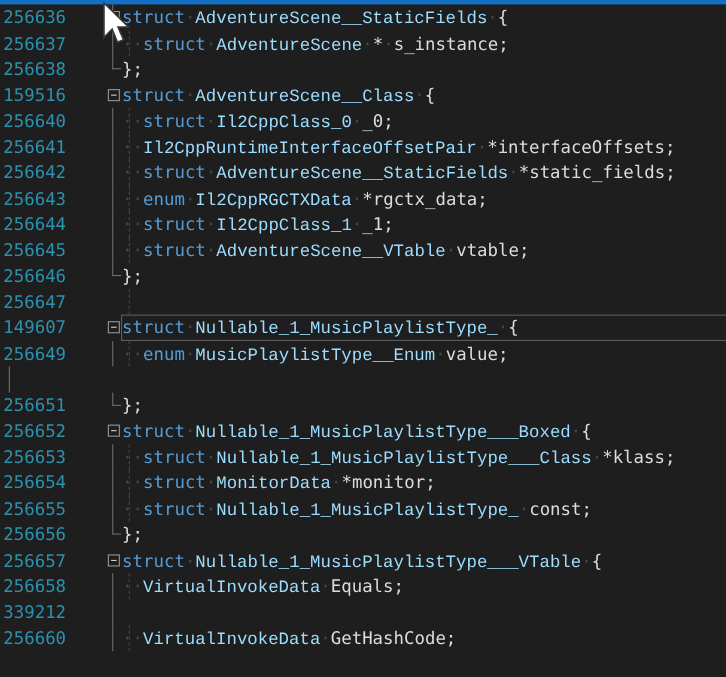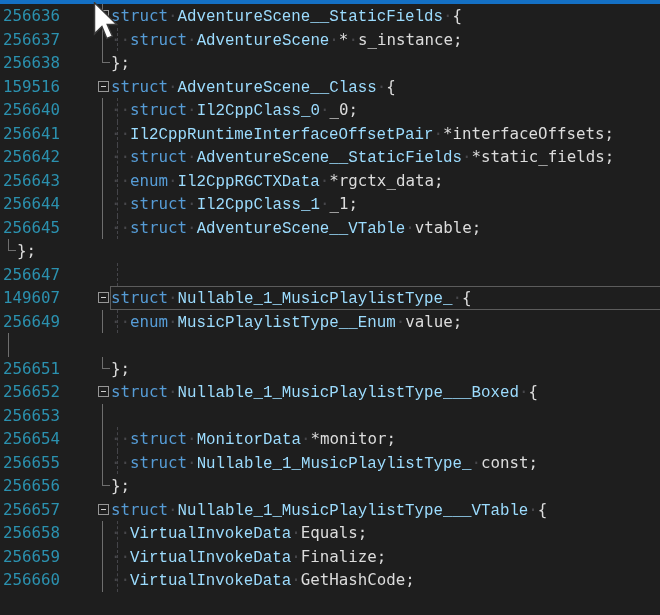--- a/index.html
+++ b/index.html
@@ -96,32 +96,32 @@
       <div class="row"><span class="num">256636</span><span class="foldcell"><i class="vline stub"></i><i class="foldbox"></i></span><span class="codecell"><span class="tok-k">struct</span><span class="ws">·</span><span class="tok-t">AdventureScene__StaticFields</span><span class="ws">·</span><span class="tok-p">{</span></span></div>
       <div class="row"><span class="num">256637</span><span class="foldcell"><i class="vline"></i></span><span class="codecell"><i class="iguide"></i><span class="ws">·</span><span class="ws">·</span><span class="tok-k">struct</span><span class="ws">·</span><span class="tok-t">AdventureScene</span><span class="ws">·</span><span class="tok-p">*</span><span class="ws">·</span><span class="tok-p">s_instance;</span></span></div>
       <div class="row"><span class="num">256638</span><span class="foldcell"><i class="vline half"></i><i class="corner-tick"></i></span><span class="codecell"><span class="tok-p">};</span></span></div>
       <div class="row"><span class="num">159516</span><span class="foldcell"><i class="foldbox"></i></span><span class="codecell"><span class="tok-k">struct</span><span class="ws">·</span><span class="tok-t">AdventureScene__Class</span><span class="ws">·</span><span class="tok-p">{</span></span></div>
       <div class="row"><span class="num">256640</span><span class="foldcell"><i class="vline"></i></span><span class="codecell"><i class="iguide"></i><span class="ws">·</span><span class="ws">·</span><span class="tok-k">struct</span><span class="ws">·</span><span class="tok-t">Il2CppClass_0</span><span class="ws">·</span><span class="tok-p">_0;</span></span></div>
       <div class="row"><span class="num">256641</span><span class="foldcell"><i class="vline"></i></span><span class="codecell"><i class="iguide"></i><span class="ws">·</span><span class="ws">·</span><span class="tok-t">Il2CppRuntimeInterfaceOffsetPair</span><span class="ws">·</span><span class="tok-p">*interfaceOffsets;</span></span></div>
       <div class="row"><span class="num">256642</span><span class="foldcell"><i class="vline"></i></span><span class="codecell"><i class="iguide"></i><span class="ws">·</span><span class="ws">·</span><span class="tok-k">struct</span><span class="ws">·</span><span class="tok-t">AdventureScene__StaticFields</span><span class="ws">·</span><span class="tok-p">*static_fields;</span></span></div>
       <div class="row"><span class="num">256643</span><span class="foldcell"><i class="vline"></i></span><span class="codecell"><i class="iguide"></i><span class="ws">·</span><span class="ws">·</span><span class="tok-k">enum</span><span class="ws">·</span><span class="tok-t">Il2CppRGCTXData</span><span class="ws">·</span><span class="tok-p">*rgctx_data;</span></span></div>
       <div class="row"><span class="num">256644</span><span class="foldcell"><i class="vline"></i></span><span class="codecell"><i class="iguide"></i><span class="ws">·</span><span class="ws">·</span><span class="tok-k">struct</span><span class="ws">·</span><span class="tok-t">Il2CppClass_1</span><span class="ws">·</span><span class="tok-p">_1;</span></span></div>
       <div class="row"><span class="num">256645</span><span class="foldcell"><i class="vline"></i></span><span class="codecell"><i class="iguide"></i><span class="ws">·</span><span class="ws">·</span><span class="tok-k">struct</span><span class="ws">·</span><span class="tok-t">AdventureScene__VTable</span><span class="ws">·</span><span class="tok-p">vtable;</span></span></div>
-      <div class="row"><span class="foldcell"><i class="vline half"></i><i class="corner-tick"></i></span><span class="codecell"><span class="tok-p">};</span></span></div>
+      <div class="row"><span class="num">256646</span><span class="foldcell"><i class="vline half"></i><i class="corner-tick"></i></span><span class="codecell"><span class="tok-p">};</span></span></div>
       <div class="row"><span class="num">256647</span><span class="foldcell"></span><span class="codecell"><i class="iguide"></i></span></div>
       <div class="row"><span class="num">149607</span><span class="foldcell"><i class="foldbox"></i></span><span class="codecell"><i class="curline"></i><span class="tok-k">struct</span><span class="ws">·</span><span class="tok-t">Nullable_1_MusicPlaylistType_</span><span class="ws">·</span><span class="tok-p">{</span></span></div>
       <div class="row"><span class="num">256649</span><span class="foldcell"><i class="vline"></i></span><span class="codecell"><i class="iguide"></i><span class="ws">·</span><span class="ws">·</span><span class="tok-k">enum</span><span class="ws">·</span><span class="tok-t">MusicPlaylistType__Enum</span><span class="ws">·</span><span class="tok-p">value;</span></span></div>
       <div class="row"><span class="foldcell"><i class="vline"></i></span></div>
       <div class="row"><span class="num">256651</span><span class="foldcell"><i class="vline half"></i><i class="corner-tick"></i></span><span class="codecell"><span class="tok-p">};</span></span></div>
       <div class="row"><span class="num">256652</span><span class="foldcell"><i class="foldbox"></i></span><span class="codecell"><span class="tok-k">struct</span><span class="ws">·</span><span class="tok-t">Nullable_1_MusicPlaylistType___Boxed</span><span class="ws">·</span><span class="tok-p">{</span></span></div>
-      <div class="row"><span class="num">256653</span><span class="foldcell"><i class="vline"></i></span></div>
+      <div class="row"><span class="num">256653</span><span class="foldcell"><i class="vline"></i></span><span class="codecell"><i class="iguide"></i><span class="ws">·</span><span class="ws">·</span><span class="tok-k">struct</span><span class="ws">·</span><span class="tok-t">Nullable_1_MusicPlaylistType___Class</span><span class="ws">·</span><span class="tok-p">*klass;</span></span></div>
       <div class="row"><span class="num">256654</span><span class="foldcell"><i class="vline"></i></span><span class="codecell"><i class="iguide"></i><span class="ws">·</span><span class="ws">·</span><span class="tok-k">struct</span><span class="ws">·</span><span class="tok-t">MonitorData</span><span class="ws">·</span><span class="tok-p">*monitor;</span></span></div>
       <div class="row"><span class="num">256655</span><span class="foldcell"><i class="vline"></i></span><span class="codecell"><i class="iguide"></i><span class="ws">·</span><span class="ws">·</span><span class="tok-k">struct</span><span class="ws">·</span><span class="tok-t">Nullable_1_MusicPlaylistType_</span><span class="ws">·</span><span class="tok-p">const;</span></span></div>
       <div class="row"><span class="num">256656</span><span class="foldcell"><i class="vline half"></i><i class="corner-tick"></i></span><span class="codecell"><span class="tok-p">};</span></span></div>
       <div class="row"><span class="num">256657</span><span class="foldcell"><i class="foldbox"></i></span><span class="codecell"><span class="tok-k">struct</span><span class="ws">·</span><span class="tok-t">Nullable_1_MusicPlaylistType___VTable</span><span class="ws">·</span><span class="tok-p">{</span></span></div>
       <div class="row"><span class="num">256658</span><span class="foldcell"><i class="vline"></i></span><span class="codecell"><i class="iguide"></i><span class="ws">·</span><span class="ws">·</span><span class="tok-t">VirtualInvokeData</span><span class="ws">·</span><span class="tok-p">Equals;</span></span></div>
-      <div class="row"><span class="num">256659</span><span class="foldcell"><i class="vline"></i></span><span class="codecell"><i class="iguide"></i><span class="ws">·</span><span class="ws">·</span><span class="tok-t">VirtualInvokeData</span><span class="ws">·</span><span class="tok-p">Finalize;</span></span></div>
+      <div class="row"><span class="num">339212</span><span class="foldcell"><i class="vline"></i></span></div>
       <div class="row"><span class="num">256660</span><span class="foldcell"><i class="vline"></i></span><span class="codecell"><i class="iguide"></i><span class="ws">·</span><span class="ws">·</span><span class="tok-t">VirtualInvokeData</span><span class="ws">·</span><span class="tok-p">GetHashCode;</span></span></div>
     </div>
   <svg id="mouse-cursor" width="26" height="40" viewBox="0 0 17.5 27" style="left: 93px; top: 2px;">
     <polygon points="1,0.5 1,21.5 6,16.5 9.3,24.6 13,23 9.6,15.2 16,15.2" fill="#FFFFFF" stroke="#3A3A3A" stroke-width="1"></polygon>
   </svg>
 </div>
 
 </body></html>

